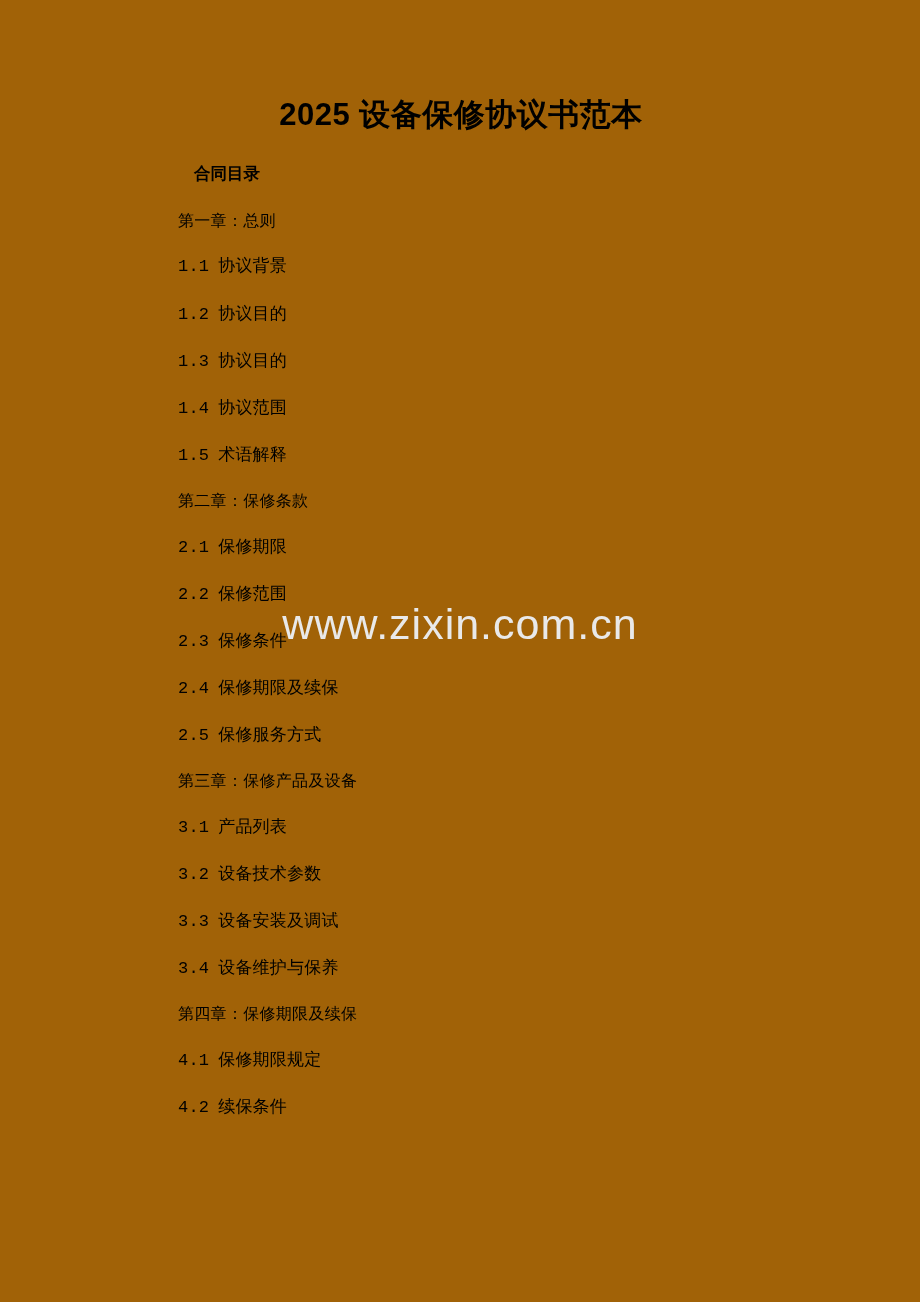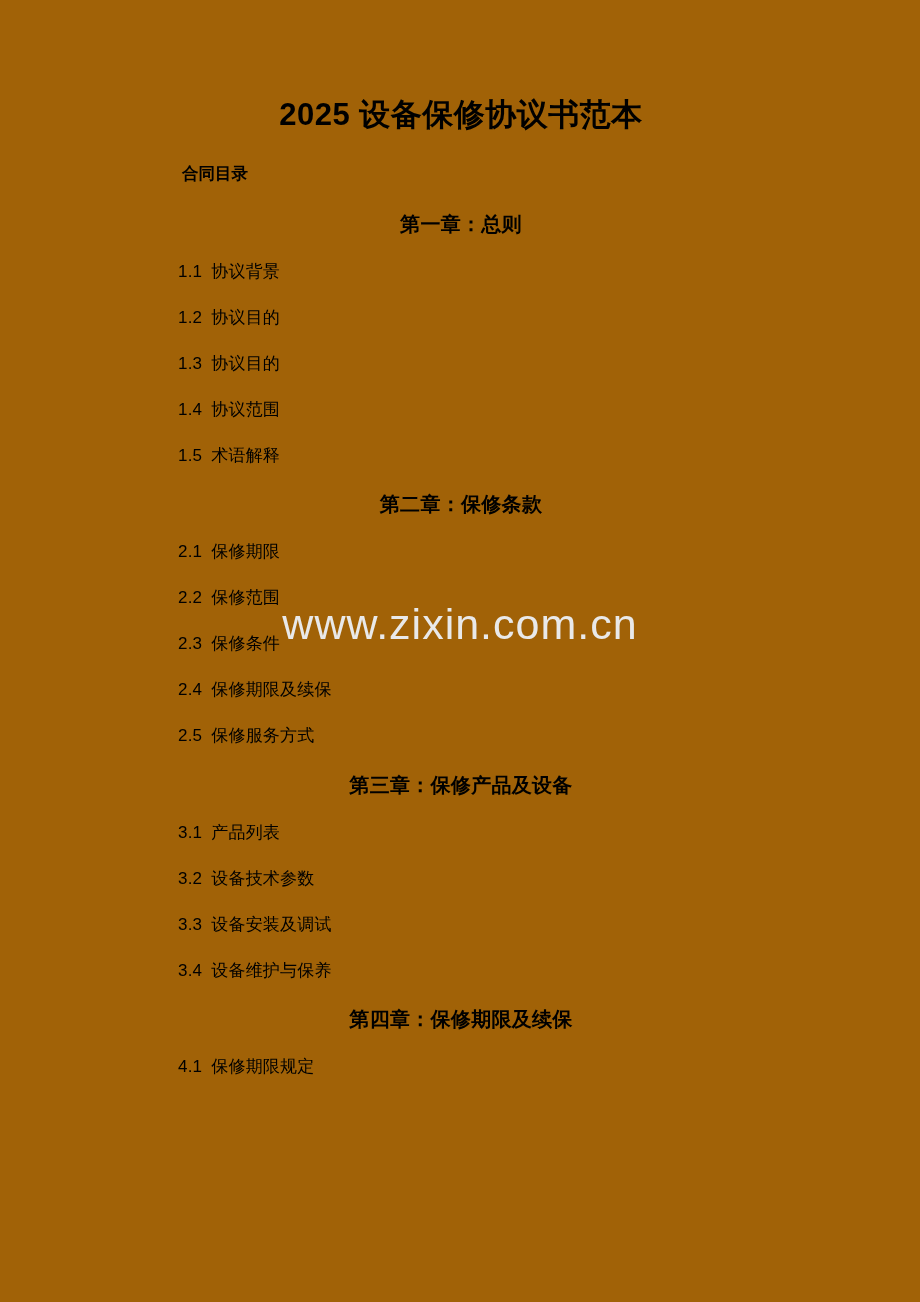--- a/index.html
+++ b/index.html
@@ -28,41 +28,40 @@
     font-weight: bold;
     text-align: center;
     letter-spacing: 0.5px;
     margin: 0 0 30px 0;
     line-height: 1.2;
   }
   .toc-heading {
     font-family: "Liberation Sans", sans-serif;
     font-size: 16.5px;
     font-weight: bold;
-    margin: 0 0 26px 4px;
+    margin: 0 0 26px 16px;
     line-height: 1.3;
   }
   .chapter {
     font-family: "Liberation Sans", sans-serif;
-    font-size: 20px;
-    font-weight: bold;
+    font-size: 16px;
+    font-weight: normal;
     margin: 0 0 24px 0;
     line-height: 1.3;
     letter-spacing: 0.3px;
-    text-align: center;
   }
   .entry {
     font-family: "Liberation Serif", serif;
     font-size: 17px;
     margin: 0 0 24px 0;
     line-height: 1.3;
     letter-spacing: 0.2px;
   }
   .entry .num {
-    font-family: Liberation Sans, sans-serif;
+    font-family: Liberation Mono, monospace;
   }
   .entry .txt {
     margin-left: 9px;
     font-family: Liberation Serif, serif;
     font-weight: normal;
   }
   .watermark {
     position: absolute;
     left: 0;
     top: 600px;
@@ -133,15 +132,18 @@
       <span class="num">3.3</span><span class="txt">设备安装及调试</span>
     </div>
     <div class="entry">
       <span class="num">3.4</span><span class="txt">设备维护与保养</span>
     </div>
 
     <div class="chapter">第四章：保修期限及续保</div>
     <div class="entry">
       <span class="num">4.1</span><span class="txt">保修期限规定</span>
     </div>
+    <div class="entry">
+      <span class="num">4.2</span><span class="txt">续保条件</span>
+    </div>
   </div>
 
 </div>
 
 </body></html>

